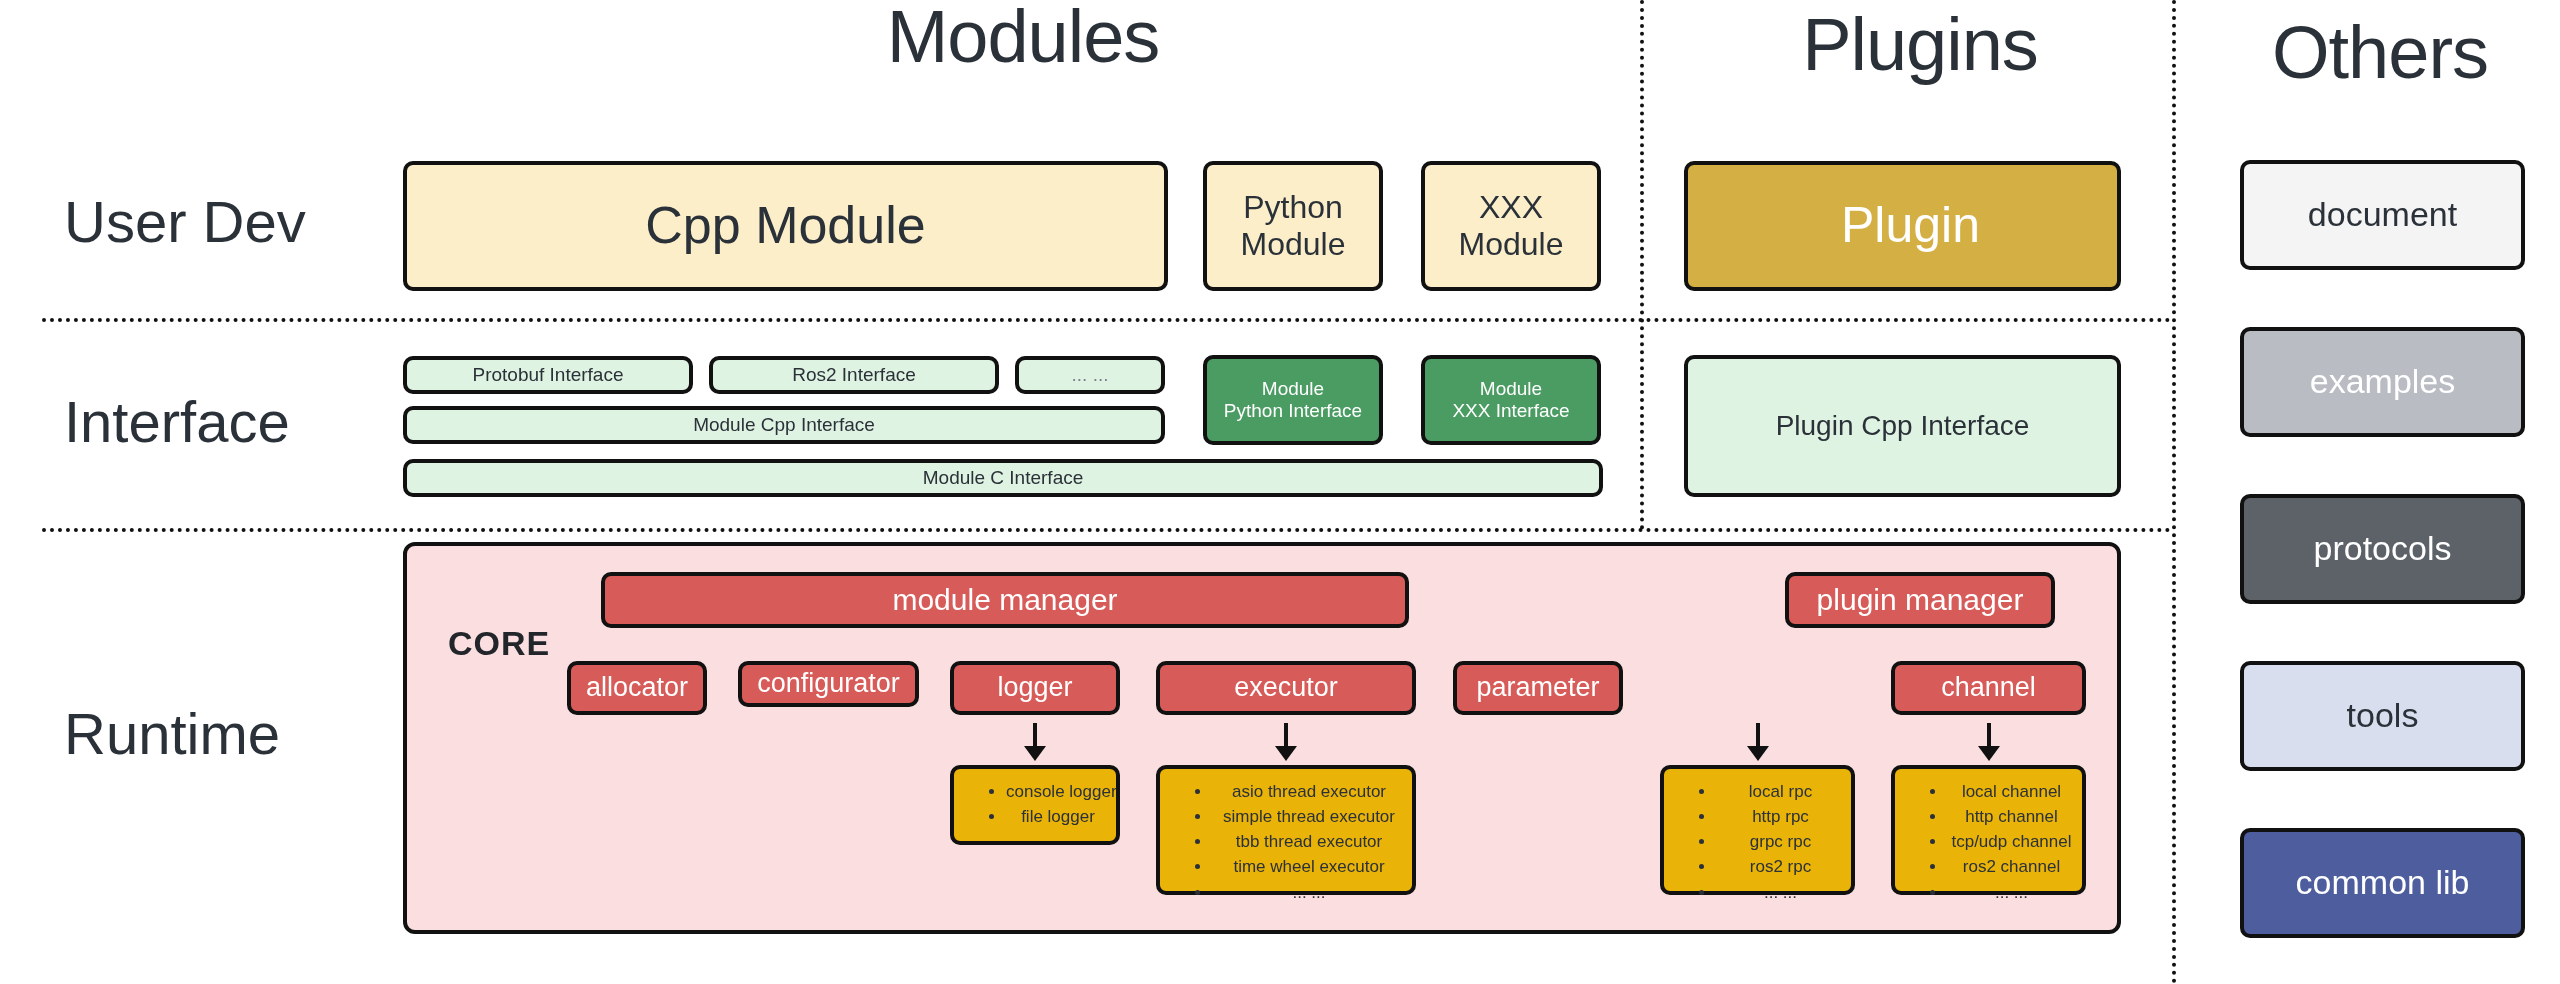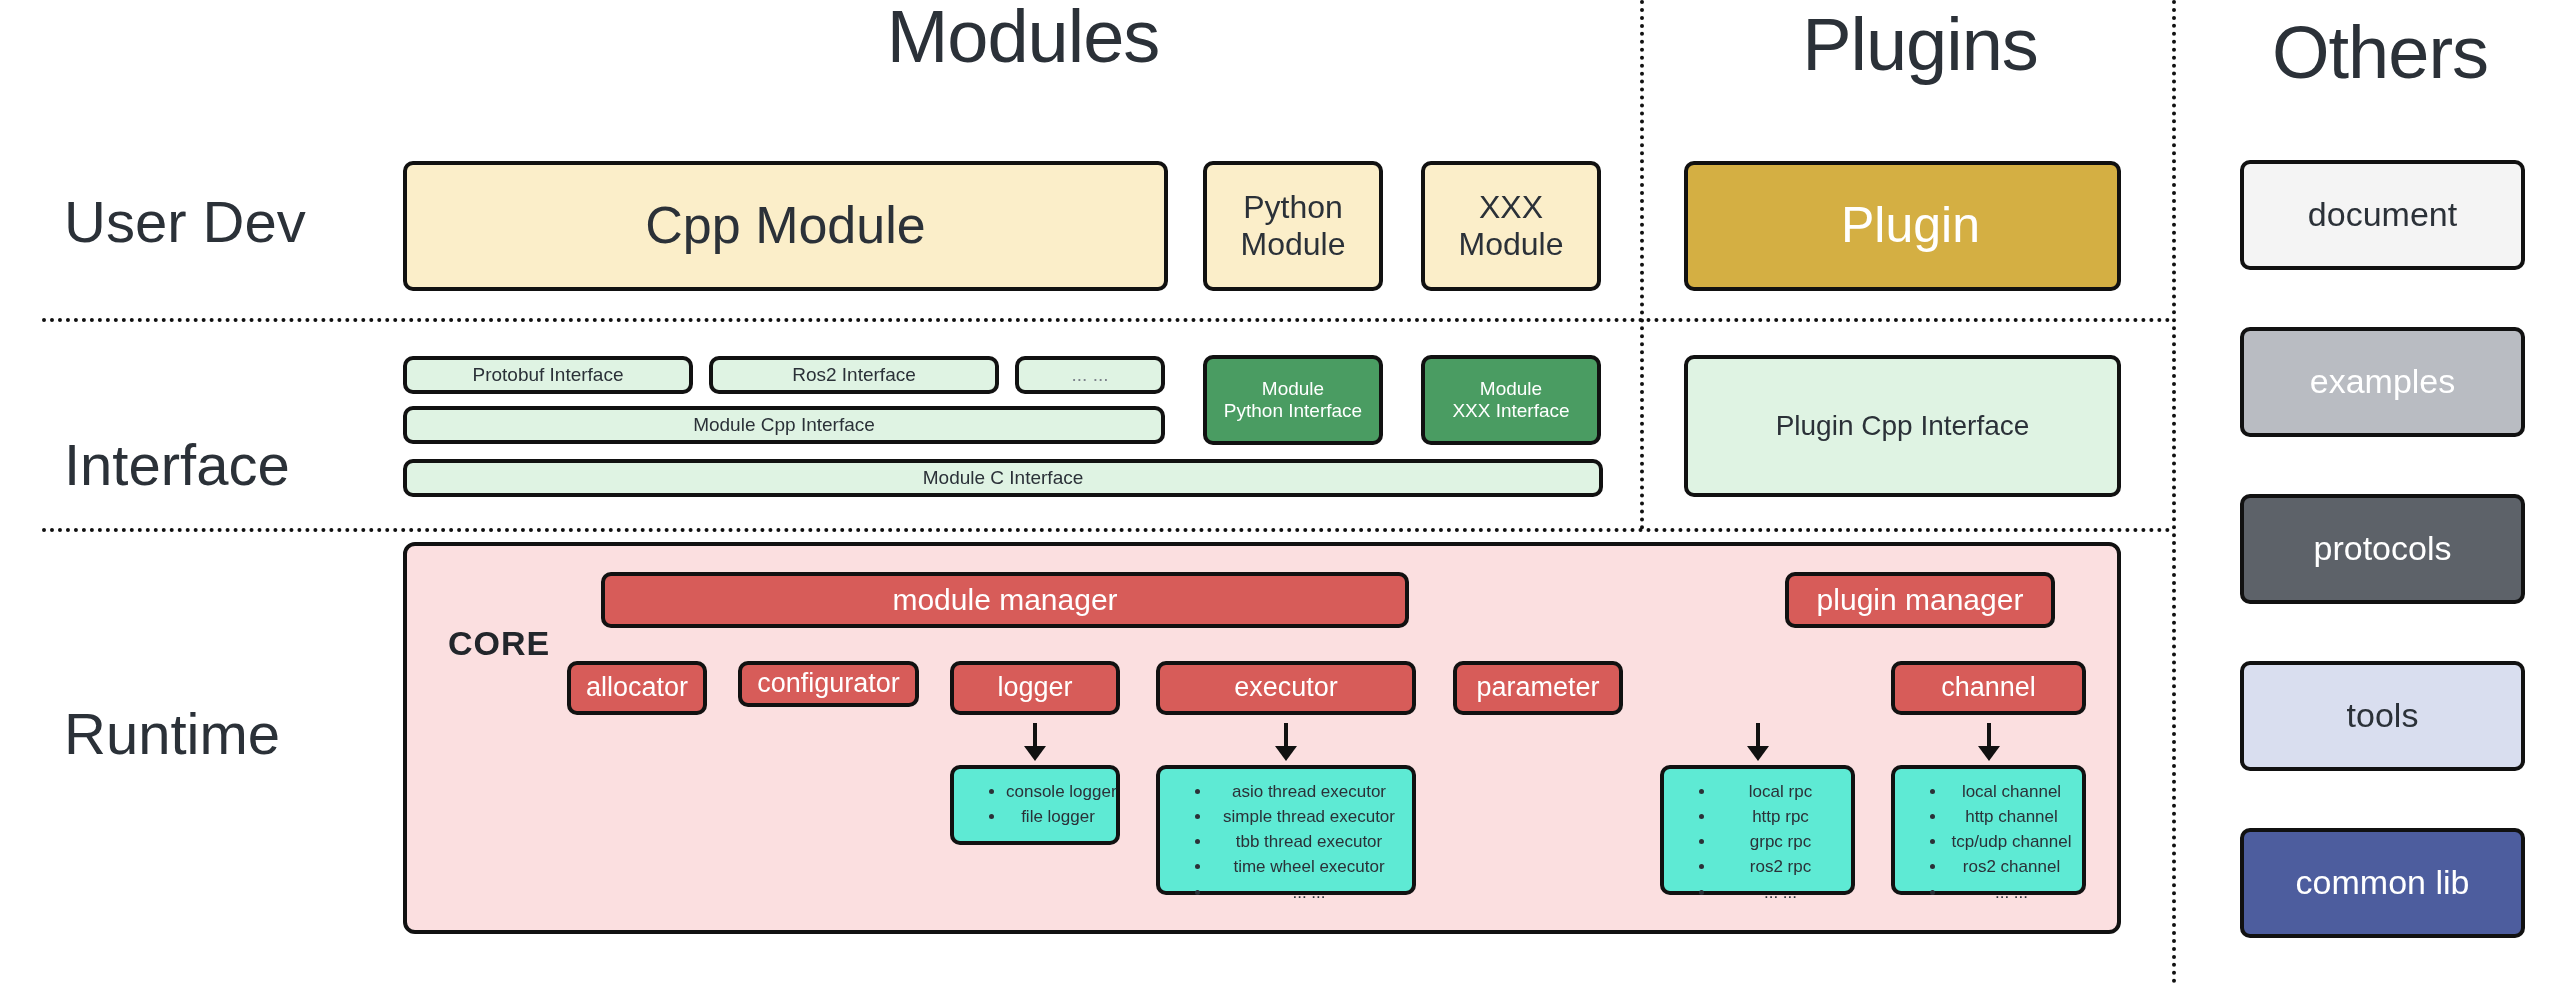--- a/index.html
+++ b/index.html
@@ -77,21 +77,21 @@
     font-size: 34px;
     font-weight: 700;
     letter-spacing: 1px;
     color: #22262b;
   }
 
   
   .bullets {
     border: 4px solid #111111;
     border-radius: 10px;
-    background: #5eead4;
+    background: #eab308;
     box-sizing: border-box;
     padding: 10px 6px 10px 28px;
   }
   .bullets ul {
     margin: 0;
     padding-left: 24px;
     list-style: disc;
   }
   .bullets li {
     font-size: 17px;
@@ -132,21 +132,21 @@
 
   <div class="abs col-title" style="left:2210px; top:10px; width:340px;">Others</div>
 
   <div class="abs vdiv" style="left:1640px; top:0px; height:530px;"></div>
   <div class="abs vdiv" style="left:2172px; top:0px; height:984px;"></div>
 
   <div class="abs hdiv" style="left:42px; top:318px; width:2130px;"></div>
   <div class="abs hdiv" style="left:42px; top:528px; width:2130px;"></div>
 
   <div class="abs row-label" style="left:64px; top:188px;">User Dev</div>
-  <div class="abs row-label" style="left:64px; top:388px;margin-top:43px;">Interface</div>
+  <div class="abs row-label" style="left:64px; top:388px;">Interface</div>
   <div class="abs row-label" style="left:64px; top:700px;">Runtime</div>
 
   <div class="abs box box-yellow" style="left:403px; top:161px; width:765px; height:130px; font-size:52px;justify-content:center;">
     <span>Cpp Module</span>
   </div>
 
   <div class="abs box box-yellow" style="left:1203px; top:161px; width:180px; height:130px; font-size:32px; flex-direction:column;">
     <span>Python</span>
     <span>Module</span>
   </div>

